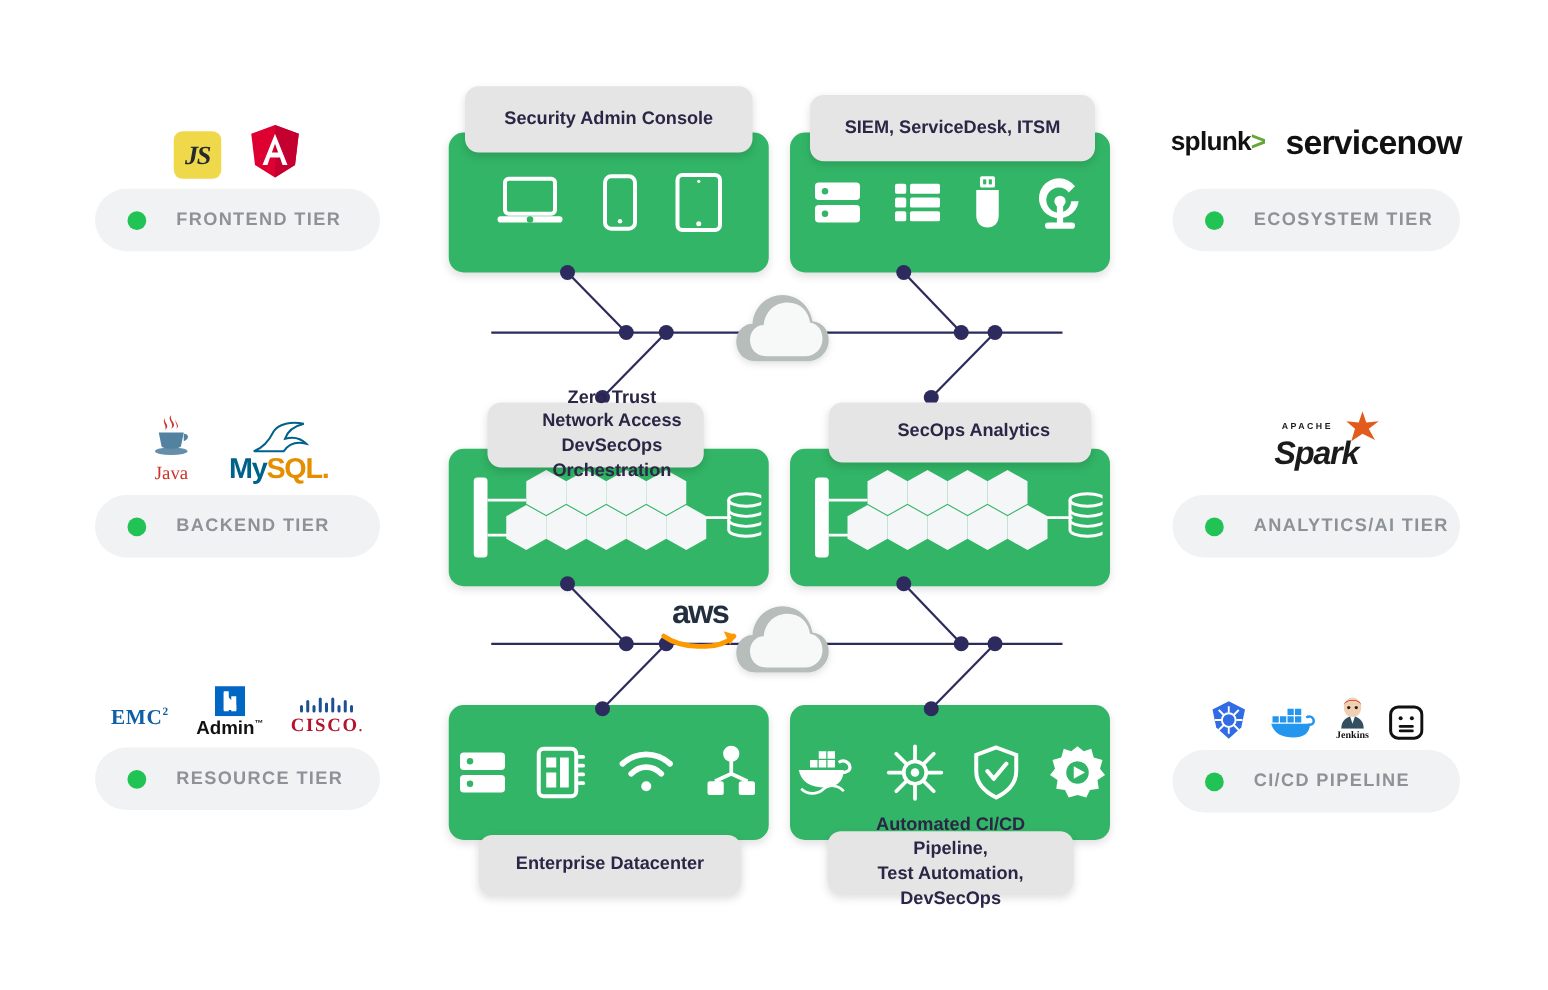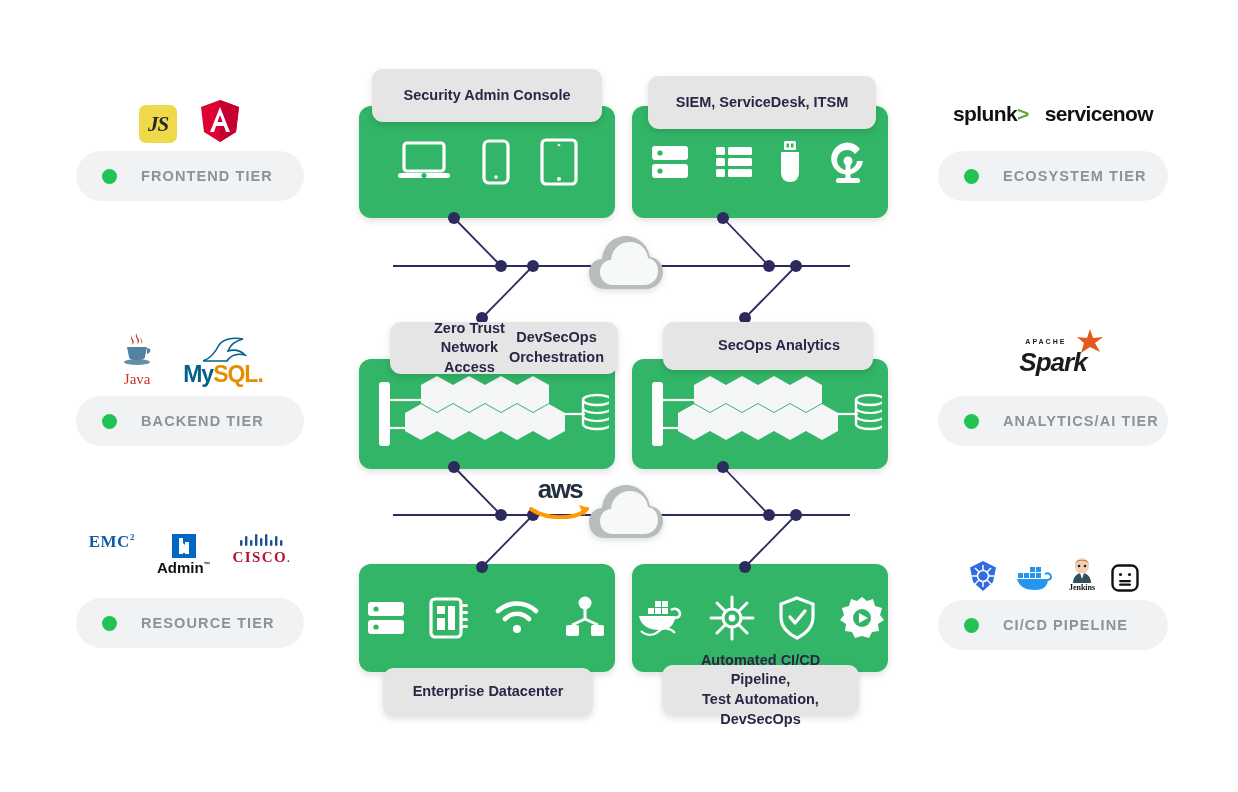--- a/index.html
+++ b/index.html
@@ -79,21 +79,21 @@
   
   svg.connectors{position:absolute;left:0;top:0;width:1238px;height:792px;z-index:3;pointer-events:none;}
   .js-logo{
     width:38px;height:38px;background:#f0d84b;border-radius:7px;
     display:flex;align-items:center;justify-content:center;
     font-size:21px;font-weight:bold;color:#24292e;font-style:italic;
     font-family:Liberation Serif, serif;letter-spacing:-1px;
   }
   .splunk{font-size:21px;font-weight:bold;color:#111;letter-spacing:-.6px;}
   .splunk i{color:#65a637;font-style:normal;}
-  .snow{font-size:21px;font-weight:bold;color:#111;letter-spacing:-.6px;}
+  .snow{font-size:27px;font-weight:bold;color:#111;letter-spacing:-.6px;}
   .emc{font-size:17px;font-weight:bold;color:#0f5fa6;font-family:"Liberation Serif",serif;letter-spacing:.5px;}
   .netapp{font-size:15px;font-weight:bold;color:#111;text-align:center;line-height:1;}
   .cisco{font-size:15px;font-weight:bold;color:#b3142b;letter-spacing:1.4px;text-align:center;font-family:"Liberation Serif",serif;}
   .mysql{font-size:23px;font-weight:bold;letter-spacing:-1px;}
   .mysql .my{color:#00618a;}
   .mysql .sql{color:#e48e00;}
   .javaTxt{font-size:15px;color:#cc3228;font-family:"Liberation Serif",serif;font-weight:normal;}
   .sparkTxt{font-size:26px;font-weight:bold;color:#1b1b1b;letter-spacing:-1px;font-style:italic;}
   .apacheTxt{font-size:7px;font-weight:bold;color:#1b1b1b;letter-spacing:2px;}
   .jenkinsTxt{font-size:8px;font-weight:bold;color:#111;font-family:"Liberation Serif",serif;}
@@ -198,21 +198,21 @@
         <div class="mysql"><span class="my">My</span><span class="sql">SQL</span><span class="sql">.</span></div>
       </div>
     </div>
     <div class="pill">
       <span class="dot"></span>
       <span class="pill-label">BACKEND TIER</span>
     </div>
   </div>
 
   <div class="tier-block" style="left:76px;top:532px;width:228px;">
-    <div class="logo-row" style="gap:22px;align-items:flex-start;">
+    <div class="logo-row" style="gap:22px;align-items:flex-end;">
       <div class="emc" style="padding-bottom:6px;"><span>EMC</span><sup style="font-size:9px;">2</sup></div>
       <div style="text-align:center;">
         <svg width="28" height="26" viewBox="0 0 28 26" style="display:block;margin:0 auto;">
           <rect x="2" y="2" width="24" height="24" fill="#0067c5"></rect>
           <path d="M9 22 L9 8 L19 18 L19 22 Z" fill="#fff" transform="translate(0,-1)"></path>
           <rect x="9" y="6" width="4" height="16" fill="#fff"></rect>
           <rect x="15" y="10" width="4" height="12" fill="#fff"></rect>
         </svg>
         <div class="netapp" style="margin-top:2px;"><span>Admin</span><sup style="font-size:7px;">™</sup></div>
       </div>
@@ -399,21 +399,21 @@
         </g>
         <g>
           <ellipse cx="232" cy="30" rx="14" ry="5" fill="none" stroke="#fff" stroke-width="2.4"></ellipse>
           <path d="M218 30 L218 54 A14 5 0 0 0 246 54 L246 30" fill="none" stroke="#fff" stroke-width="2.4"></path>
           <path d="M218 38 A14 5 0 0 0 246 38" fill="none" stroke="#fff" stroke-width="2.2"></path>
           <path d="M218 46 A14 5 0 0 0 246 46" fill="none" stroke="#fff" stroke-width="2.2"></path>
         </g>
       </svg>
     </div>
   </div>
-  <div class="ylabel" style="left:390px;top:322px;width:228px;height:52px;flex-direction:row;padding-left:40px;">
+  <div class="ylabel" style="left:390px;top:322px;width:173px;height:52px;flex-direction:column;padding-left:40px;">
     <span>Zero Trust Network Access</span>
     <span>DevSecOps Orchestration</span>
   </div>
 
   <div class="card" style="left:632px;top:359px;width:256px;height:110px;">
     <div class="icon-row">
       <svg width="244" height="88" viewBox="0 0 244 88">
         <rect x="14" y="12" width="11" height="64" rx="3" fill="#fff"></rect>
         <g stroke="#fff" stroke-width="2.2" fill="none">
           <path d="M25 30 L56 30"></path>

